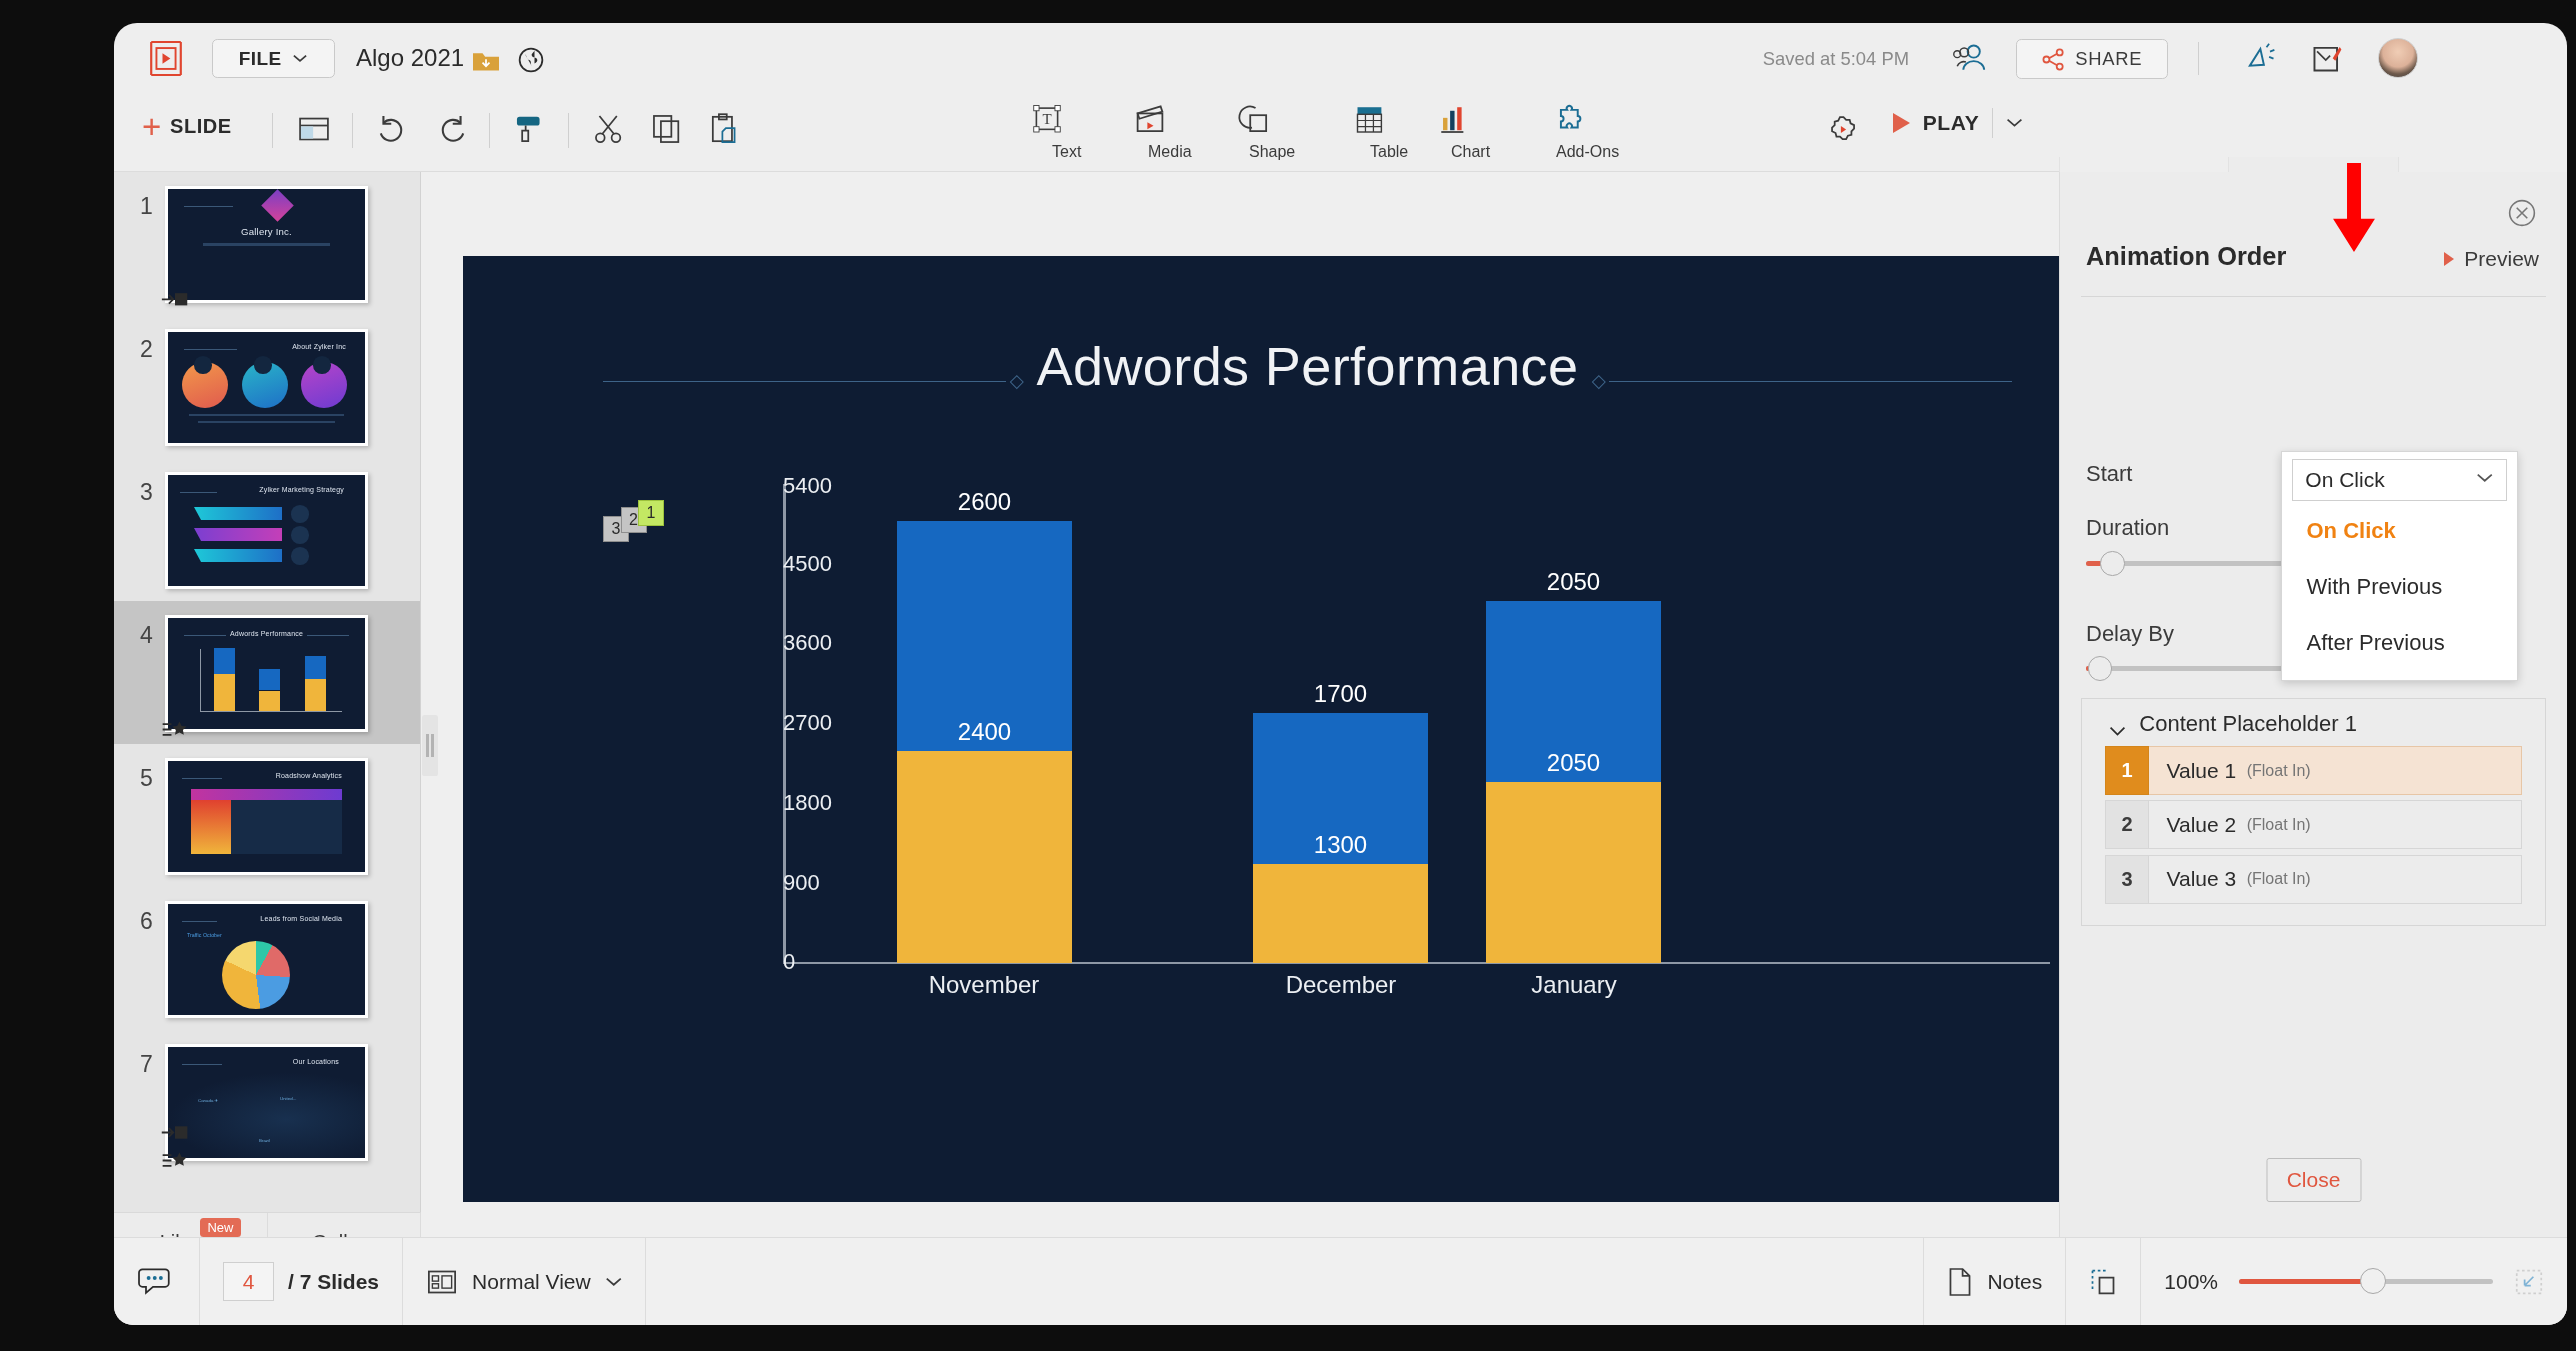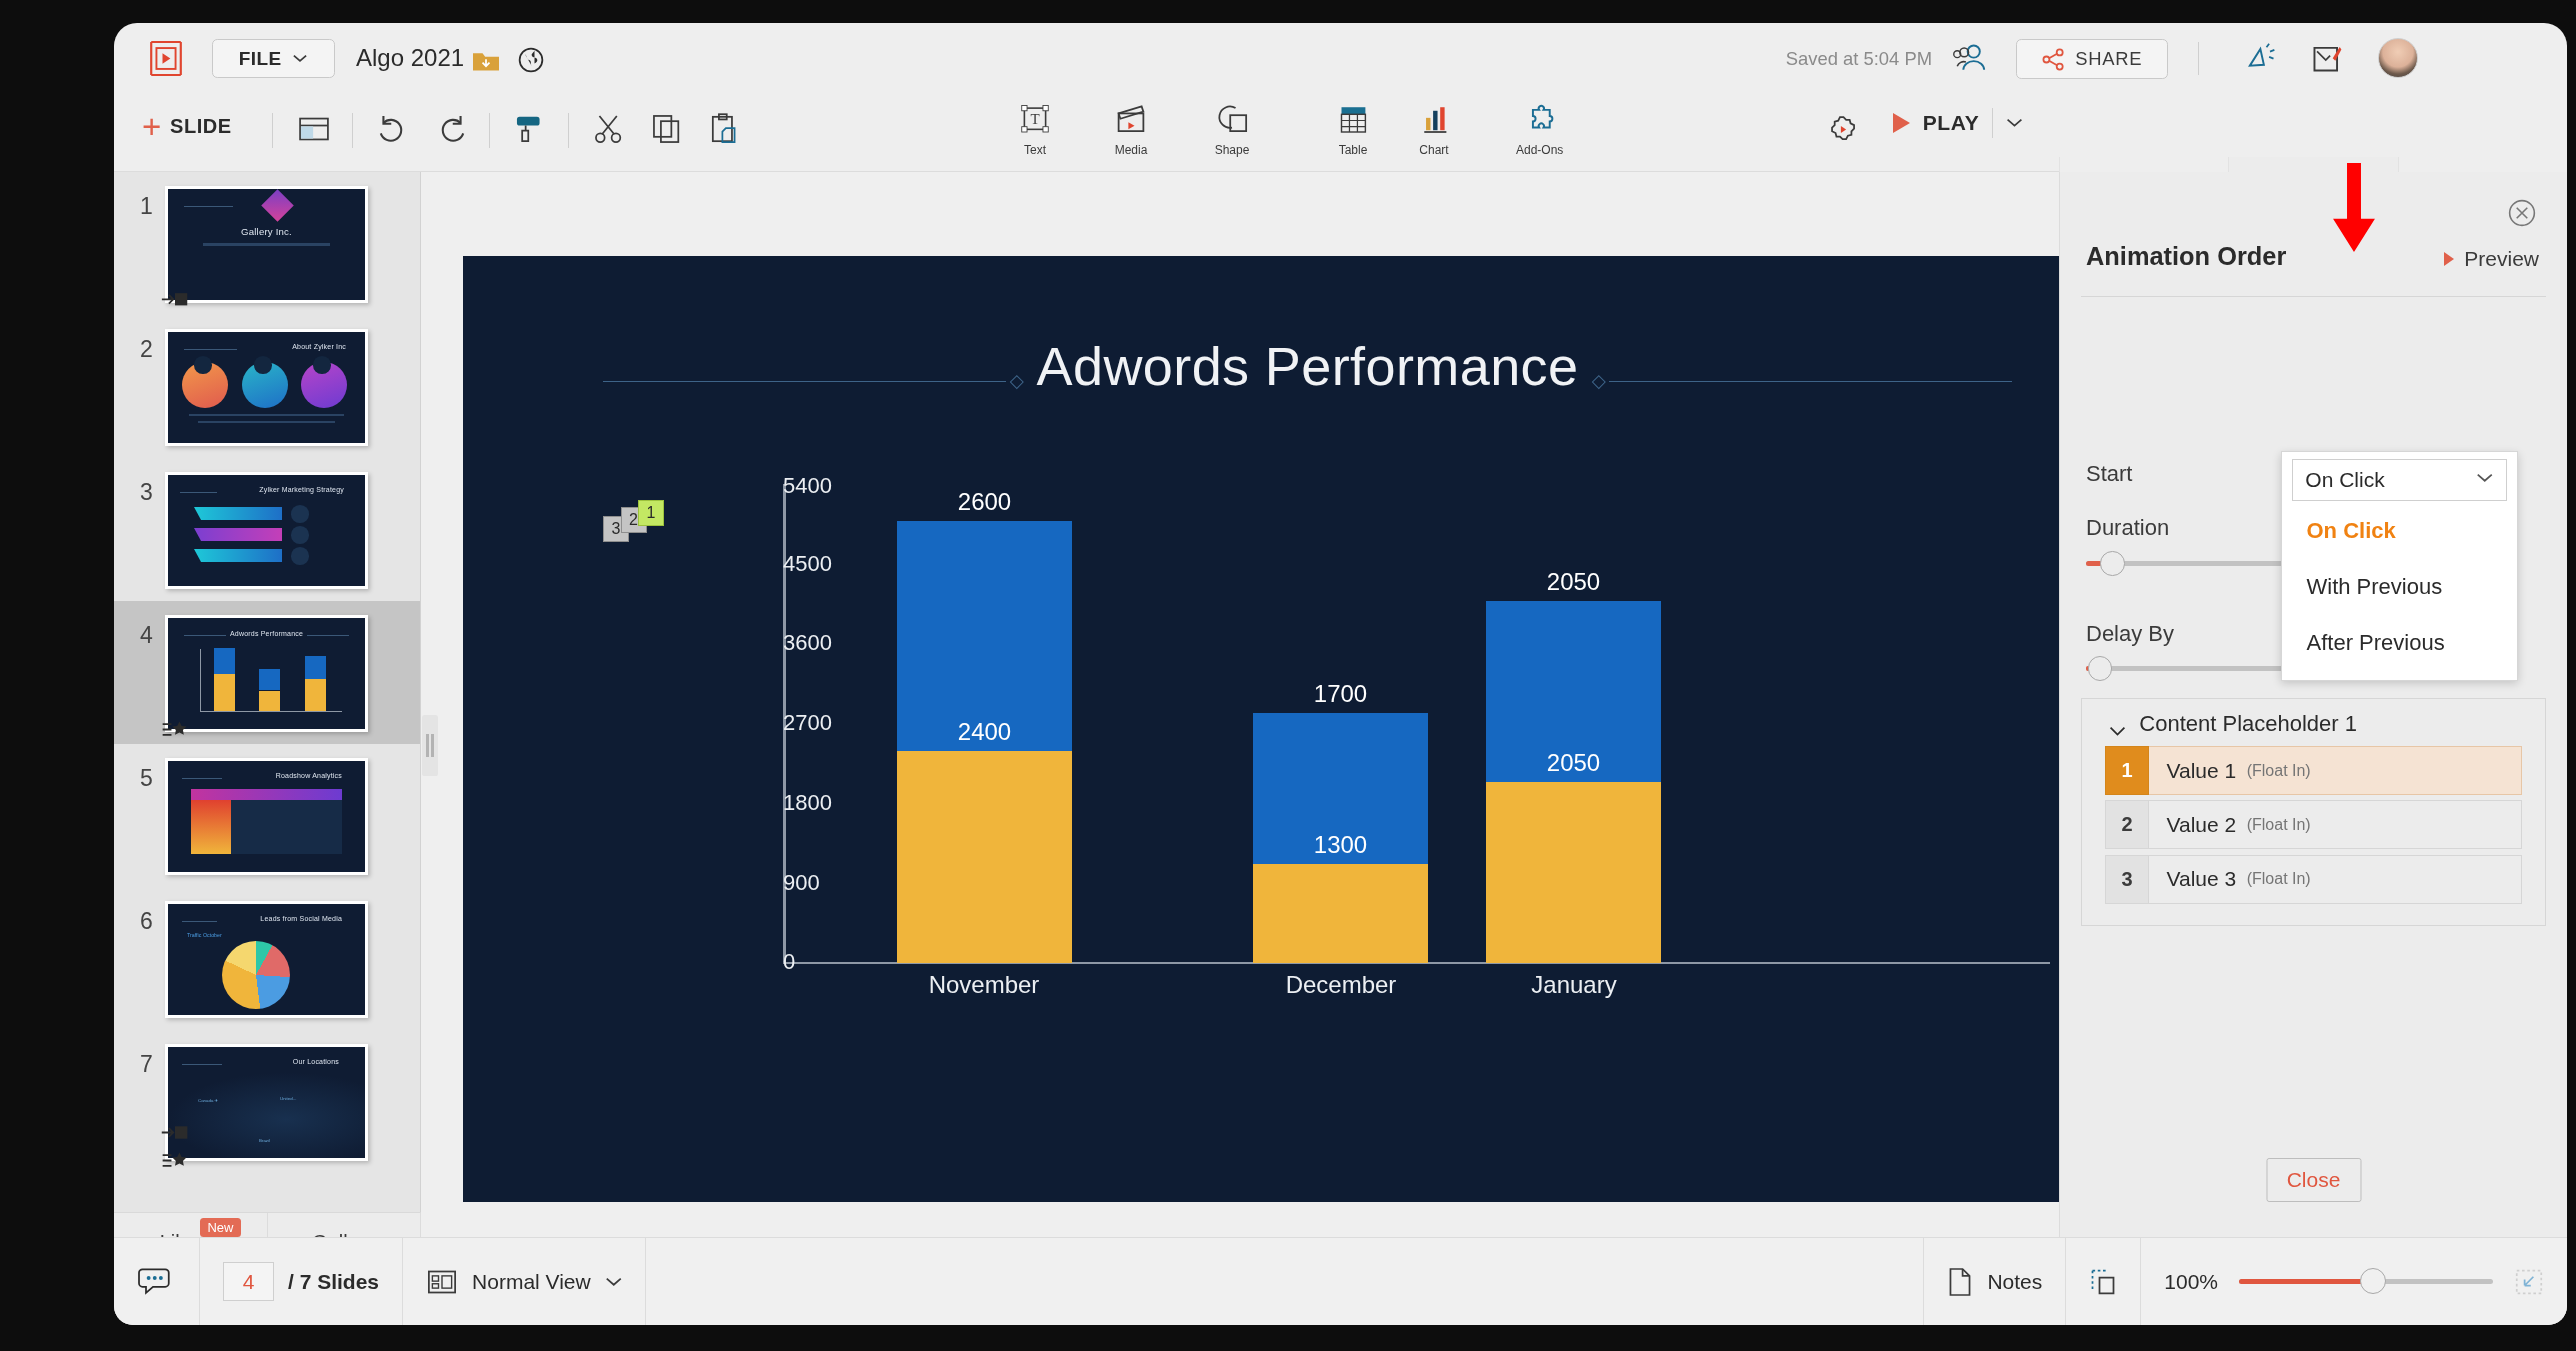--- a/index.html
+++ b/index.html
@@ -19,21 +19,21 @@
   .logo-icon { position:absolute; left:32px; top:16px; width:40px; height:39px; }
   .file-btn {
     position:absolute; left:98px; top:16px; width:123px; height:39px;
     border:0.9px solid #c9c9c9; border-radius:5.3px; background:#f4f4f4;
     display:flex; align-items:center; justify-content:center; gap:10.5px;
     font-size:19px; font-weight:bold; color:#2b2b2b; letter-spacing:0.4px;
   }
   .doc-title { position:absolute; left:242px; top:21px; font-size:24px; color:#2b2b2b; }
   .title-icon1 { position:absolute; left:357px; top:24.5px; width:30px; height:26px; }
   .title-icon2 { position:absolute; left:403px; top:23px; width:28px; height:28px; }
-  .saved-text { position:absolute; right:635px; top:24.5px; font-size:18.4px; color:#8a8a8a; }
+  .saved-text { position:absolute; right:658px; top:24.5px; font-size:18.4px; color:#8a8a8a; }
   .people-icon { position:absolute; right:574px; top:19px; width:42px; height:33px; }
   .share-btn {
     position:absolute; right:399px; top:16px; width:152px; height:40px;
     border:0.9px solid #c9c9c9; border-radius:5.3px; background:#f4f4f4;
     display:flex; align-items:center; justify-content:center; gap:10.5px;
     font-size:18.4px; color:#3b3b3b; letter-spacing:0.7px;
   }
   .vdiv-top { position:absolute; right:368px; top:19px; width:0.9px; height:33px; background:#cfcfcf; }
   .bell-icon { position:absolute; right:289px; top:19px; width:37px; height:35px; }
   .edit-icon { position:absolute; right:223px; top:21px; width:33px; height:32px; }
@@ -46,21 +46,21 @@
   
   .toolbar2 { position:absolute; left:0; top:67px; width:100%; height:82px; border-bottom:0.9px solid #dcdcdc; }
   .add-slide { position:absolute; left:28px; top:24.5px; display:flex; align-items:center; gap:8.8px; }
   .plus { color:#e0604a; font-size:33px; line-height:24.5px; font-weight:300; }
   .add-slide-label { font-size:20px; font-weight:bold; color:#2b2b2b; letter-spacing:0.5px; }
   .tb-sep { position:absolute; width:0.9px; height:35px; background:#cfcfcf; top:23px; }
   .tb-icon { position:absolute; top:19px; width:40px; height:40px; cursor:pointer; }
 
   .ins-group { position:absolute; top:10.5px; height:65px; display:flex; flex-direction:column; align-items:center; gap:3.5px; }
   .ins-ico { width:46px; height:39px; }
-  .ins-lbl { font-size:12px; color:#3b3b3b; }
+  .ins-lbl { font-size:16px; color:#3b3b3b;margin-left:40px; }
 
   .gear-ico { position:absolute; right:705px; top:21px; width:37px; height:37px; }
   .play-wrap { position:absolute; right:543px; top:17.5px; display:flex; align-items:center; gap:12.3px; }
   .play-tri { width:0;height:0;border-left:17.5px solid #e0604a;border-top:10.5px solid transparent;border-bottom:10.5px solid transparent; }
   .play-lbl { font-size:21px; font-weight:bold; color:#2b2b2b; letter-spacing:0.7px; }
   .play-sep { width:0.9px; height:30px; background:#cfcfcf; }
 
   .rtabs { position:absolute; right:0; top:67px; width:508px; height:82px; display:flex; }
   .rtab { flex:1; display:flex; align-items:center; justify-content:center; font-size:21px;
           font-weight:bold; letter-spacing:1.1px; color:#2b2b2b; background:#eeeeee;

